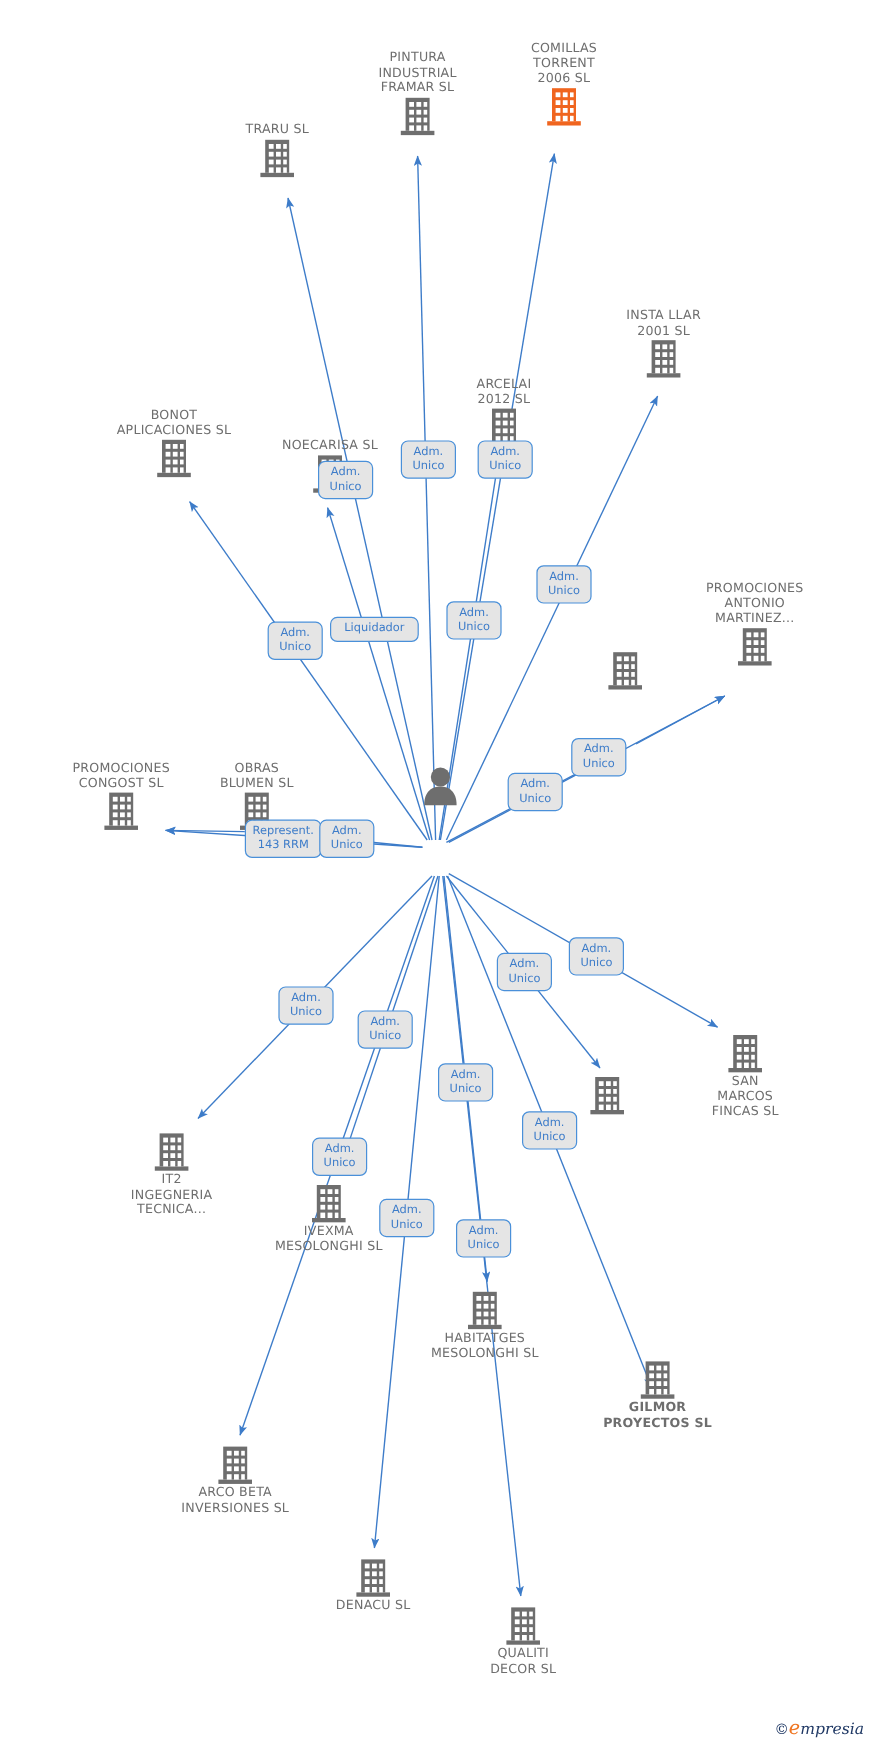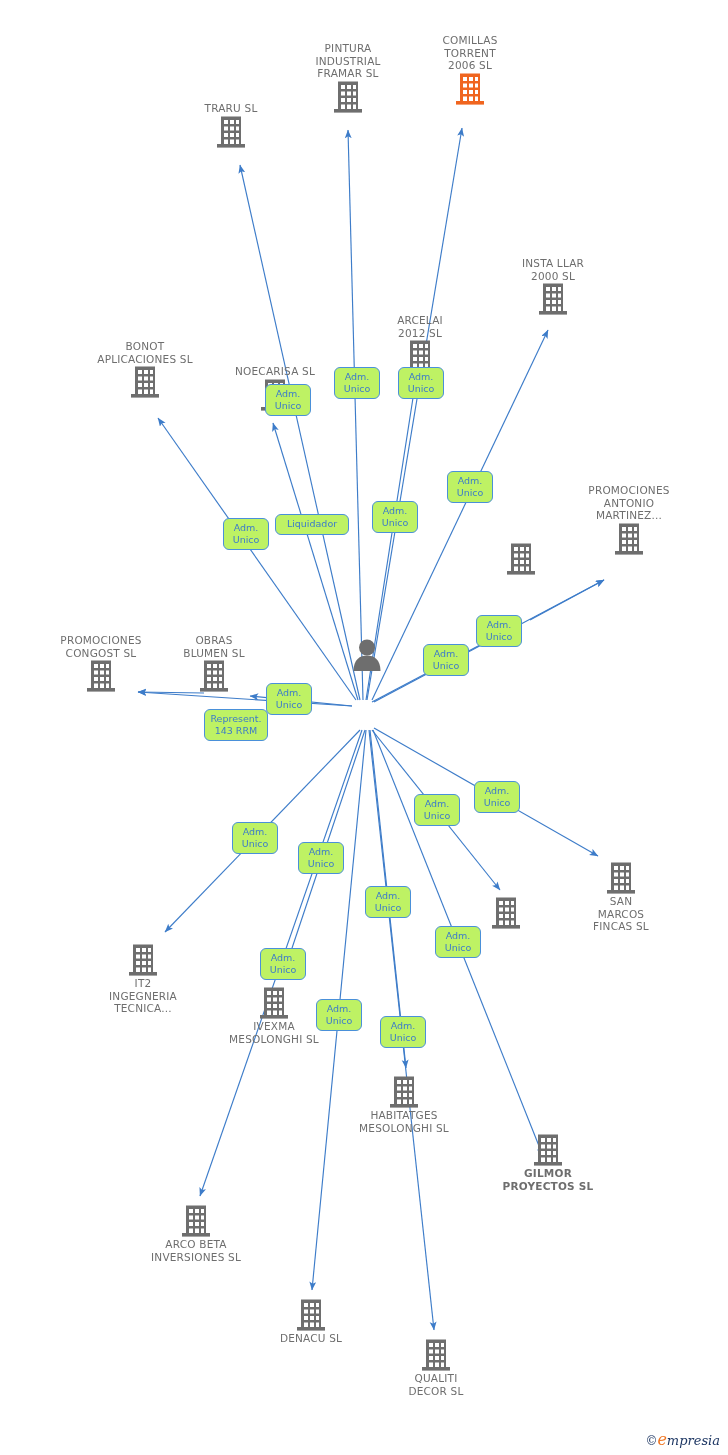--- a/index.html
+++ b/index.html
@@ -5,21 +5,21 @@
   html,body{margin:0;padding:0;background:#ffffff;}
   body{width:728px;height:1455px;position:relative;overflow:hidden;
        font-family:"DejaVu Sans","Liberation Sans",sans-serif;}
   #graph{position:absolute;left:0;top:0;width:728px;height:1455px;}
   .edges{position:absolute;left:0;top:0;width:728px;height:1455px;pointer-events:none;}
   .node{position:absolute;text-align:center;}
   .node .lbl{font-size:10.5px;line-height:12.5px;color:#6e6e6e;white-space:pre-line;letter-spacing:.2px;}
   .node.company .lbl{color:#6e6e6e;}
   .node.focus .lbl{color:#6e6e6e;}
   .ico{display:block;margin:0 auto;}
-  .role{position:absolute;border:1.4px solid #4a90d9;border-radius:6px;background:#bef264;
+  .role{position:absolute;border:1.4px solid #4a90d9;border-radius:6px;background:#e5e5e5;
         color:#3d7cc9;font-size:9.5px;line-height:12px;text-align:center;
         padding:3px 5px;white-space:pre-line;box-sizing:border-box;}
   .wm{position:absolute;right:8px;bottom:6px;font-size:13px;color:#1f3864;
       font-family:"DejaVu Serif","Liberation Serif",serif;font-style:italic;}
   .wm .c{color:#1f3864;font-style:normal;font-size:12px;}
   .wm .e{color:#ef7521;font-size:16px;}
 </style>
 </head>
 <body>
 
@@ -120,21 +120,21 @@
             <rect x="14" y="18" width="4" height="4"></rect>
             <rect x="20" y="18" width="3" height="4"></rect>
             <rect x="8" y="24.5" width="4" height="4.5"></rect>
             <rect x="14" y="24.5" width="4" height="4.5"></rect>
             <rect x="20" y="24.5" width="3" height="4.5"></rect>
           </g>
         </svg>
       </div>
       <div class="node company" style="left: 493px; top: 257px; width: 120px;">
         <div class="lbl">INSTA LLAR
-2000 SL</div>
+2001 SL</div>
         <svg class="ico" width="30" height="34" viewBox="0 0 30 34">
           <rect x="5" y="1.5" width="20" height="27.5" fill="#6e6e6e"></rect>
           <rect x="1" y="29" width="28" height="3.6" fill="#6e6e6e"></rect>
           <g fill="#ffffff">
             <rect x="8" y="5" width="4" height="4"></rect>
             <rect x="14" y="5" width="4" height="4"></rect>
             <rect x="20" y="5" width="3" height="4"></rect>
             <rect x="8" y="11.5" width="4" height="4"></rect>
             <rect x="14" y="11.5" width="4" height="4"></rect>
             <rect x="20" y="11.5" width="3" height="4"></rect>
@@ -508,21 +508,21 @@
 Unico</div>
       <div class="role" style="left: 223px; top: 518px; width: 46px; height: 32px;">Adm.
 Unico</div>
       <div class="role" style="left: 275px; top: 514px; width: 74px; height: 21px;">Liquidador</div>
       <div class="role" style="left: 372px; top: 501px; width: 46px; height: 32px;">Adm.
 Unico</div>
       <div class="role" style="left: 476px; top: 615px; width: 46px; height: 32px;">Adm.
 Unico</div>
       <div class="role" style="left: 423px; top: 644px; width: 46px; height: 32px;">Adm.
 Unico</div>
-      <div class="role" style="left: 204px; top: 683px; width: 64px; height: 32px; margin-top: 26px;">Represent.
+      <div class="role" style="left: 204px; top: 683px; width: 64px; height: 32px;">Represent.
 143 RRM</div>
       <div class="role" style="left: 266px; top: 683px; width: 46px; height: 32px;">Adm.
 Unico</div>
       <div class="role" style="left: 474px; top: 781px; width: 46px; height: 32px;">Adm.
 Unico</div>
       <div class="role" style="left: 414px; top: 794px; width: 46px; height: 32px;">Adm.
 Unico</div>
       <div class="role" style="left: 232px; top: 822px; width: 46px; height: 32px;">Adm.
 Unico</div>
       <div class="role" style="left: 298px; top: 842px; width: 46px; height: 32px;">Adm.

